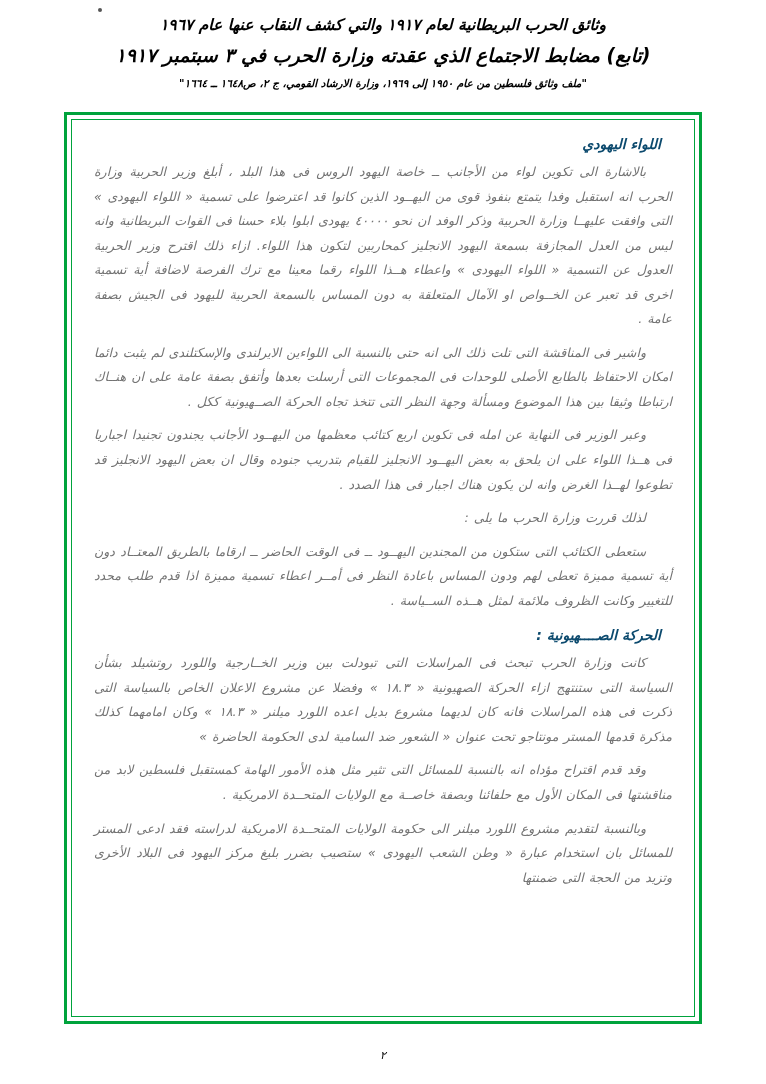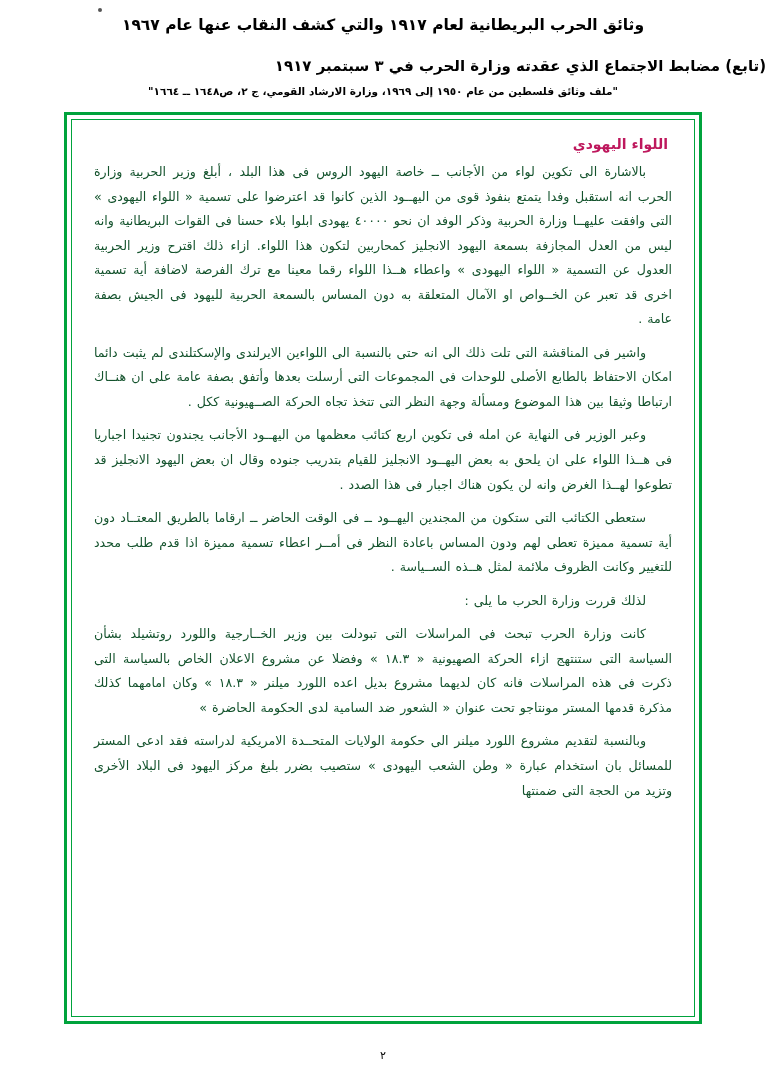--- a/index.html
+++ b/index.html
@@ -13,20 +13,21 @@
     font-family: "DejaVu Sans", "Liberation Sans", sans-serif;
     color: #111111;
     position: relative;
     overflow: hidden;
   }
   .page {
     width: 766px;
     height: 1084px;
     box-sizing: border-box;
     position: relative;
+    font-style: italic;
   }
   .corner-dot {
     position: absolute;
     top: 8px;
     left: 98px;
     width: 4px;
     height: 4px;
     background: #555;
     border-radius: 50%;
   }
@@ -35,26 +36,25 @@
     padding-top: 14px;
   }
   .header .h-line1 {
     font-size: 15.5px;
     font-weight: bold;
     letter-spacing: 0px;
     line-height: 1.5;
     color: #000;
   }
   .header .h-line2 {
-    font-size: 15px;
+    font-size: 19px;
     font-weight: bold;
     line-height: 1.7;
     color: #000;
-    margin-top: 17px;
-    text-align: right;
+    margin-top: 2px;
   }
   .header .h-line3 {
     font-size: 10.5px;
     font-weight: bold;
     color: #000;
     margin-top: 5px;
     letter-spacing: 0px;
   }
   .frame {
     position: absolute;
@@ -76,37 +76,37 @@
     box-sizing: border-box;
     overflow: hidden;
   }
   .content {
     padding: 12px 22px 0 22px;
     box-sizing: border-box;
   }
   .section-title {
     font-size: 14px;
     font-weight: bold;
-    color: #be185d;
+    color: #0c4a6e;
     text-align: right;
-    margin: 4px 4px 8px 0;
+    margin: 4px 11px 8px 0;
   }
   .section-title.second {
     margin-top: 14px;
     margin-bottom: 8px;
     letter-spacing: 1px;
   }
   p.para {
     font-size: 12.6px;
     line-height: 1.95;
     text-align: justify;
     text-align-last: right;
     margin: 0 0 9px 0;
     text-indent: 26px;
-    color: #14532d;
+    color: #737373;
     word-spacing: 1px;
   }
   .page-number {
     position: absolute;
     bottom: 22px;
     left: 0;
     right: 0;
     text-align: center;
     font-size: 11px;
     color: #000;
@@ -126,24 +126,26 @@
   </div>
 
   <div class="frame">
     <div class="frame-inner">
       <div class="content">
 
         <div class="section-title">اللواء اليهودي</div>
         <p class="para">بالاشارة الى تكوين لواء من الأجانب ــ خاصة اليهود الروس فى هذا البلد ، أبلغ وزير الحربية وزارة الحرب انه استقبل وفدا يتمتع بنفوذ قوى من اليهــود الذين كانوا قد اعترضوا على تسمية « اللواء اليهودى » التى وافقت عليهــا وزارة الحربية وذكر الوفد ان نحو ٤٠٠٠٠ يهودى ابلوا بلاء حسنا فى القوات البريطانية وانه ليس من العدل المجازفة بسمعة اليهود الانجليز كمحاربين لتكون هذا اللواء. ازاء ذلك اقترح وزير الحربية العدول عن التسمية « اللواء اليهودى » واعطاء هــذا اللواء رقما معينا مع ترك الفرصة لاضافة أية تسمية اخرى قد تعبر عن الخــواص او الآمال المتعلقة به دون المساس بالسمعة الحربية لليهود فى الجيش بصفة عامة .</p>
         <p class="para">واشير فى المناقشة التى تلت ذلك الى انه حتى بالنسبة الى اللواءين الايرلندى والإسكتلندى لم يثبت دائما امكان الاحتفاظ بالطابع الأصلى للوحدات فى المجموعات التى أرسلت بعدها وأتفق بصفة عامة على ان هنــاك ارتباطا وثيقا بين هذا الموضوع ومسألة وجهة النظر التى تتخذ تجاه الحركة الصــهيونية ككل .</p>
         <p class="para">وعبر الوزير فى النهاية عن امله فى تكوين اربع كتائب معظمها من اليهــود الأجانب يجندون تجنيدا اجباريا فى هــذا اللواء على ان يلحق به بعض اليهــود الانجليز للقيام بتدريب جنوده وقال ان بعض اليهود الانجليز قد تطوعوا لهــذا الغرض وانه لن يكون هناك اجبار فى هذا الصدد .</p>
+        <p class="para">لذلك قررت وزارة الحرب ما يلى :</p>
         <p class="para">ستعطى الكتائب التى ستكون من المجندين اليهــود ــ فى الوقت الحاضر ــ ارقاما بالطريق المعتــاد دون أية تسمية مميزة تعطى لهم ودون المساس باعادة النظر فى أمــر اعطاء تسمية مميزة اذا قدم طلب محدد للتغيير وكانت الظروف ملائمة لمثل هــذه الســياسة .</p>
-        <p class="para">لذلك قررت وزارة الحرب ما يلى :</p>
 
+        <div class="section-title second">الحركة الصــــهيونية :</div>
         <p class="para">كانت وزارة الحرب تبحث فى المراسلات التى تبودلت بين وزير الخــارجية واللورد روتشيلد بشأن السياسة التى ستنتهج ازاء الحركة الصهيونية « ١٨.٣ » وفضلا عن مشروع الاعلان الخاص بالسياسة التى ذكرت فى هذه المراسلات فانه كان لديهما مشروع بديل اعده اللورد ميلنر « ١٨.٣ » وكان امامهما كذلك مذكرة قدمها المستر مونتاجو تحت عنوان « الشعور ضد السامية لدى الحكومة الحاضرة »</p>
+        <p class="para">وقد قدم اقتراح مؤداه انه بالنسبة للمسائل التى تثير مثل هذه الأمور الهامة كمستقبل فلسطين لابد من مناقشتها فى المكان الأول مع حلفائنا وبصفة خاصــة مع الولايات المتحــدة الامريكية .</p>
         <p class="para">وبالنسبة لتقديم مشروع اللورد ميلنر الى حكومة الولايات المتحــدة الامريكية لدراسته فقد ادعى المستر للمسائل بان استخدام عبارة « وطن الشعب اليهودى » ستصيب بضرر بليغ مركز اليهود فى البلاد الأخرى وتزيد من الحجة التى ضمنتها</p>
 
       </div>
     </div>
   </div>
 
   <div class="page-number">٢</div>
 
 </div>
 

